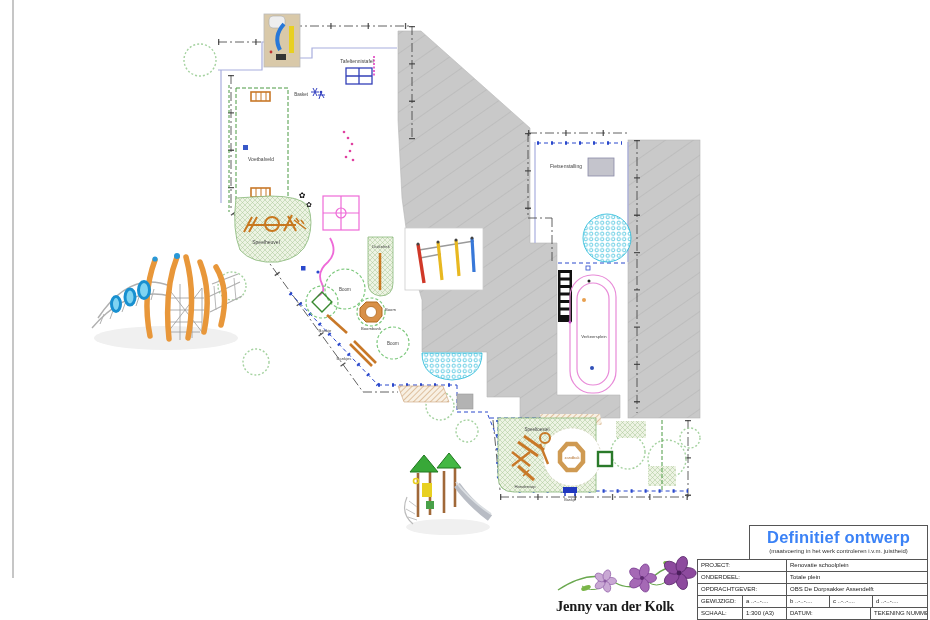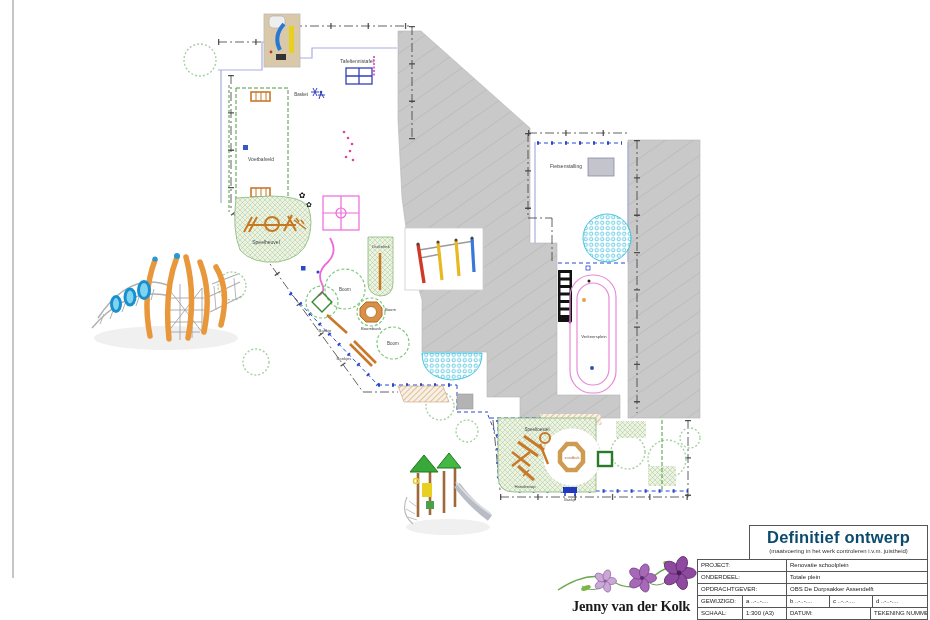--- a/index.html
+++ b/index.html
@@ -3,33 +3,33 @@
 <meta charset="utf-8">
 <style>
   html,body{margin:0;padding:0;background:#fff;}
   .sheet{position:relative;width:930px;height:620px;background:#ffffff;overflow:hidden;
          font-family:"Liberation Sans",sans-serif;}
   svg text{font-family:"Liberation Sans",sans-serif;}
   
   .tb{position:absolute;left:697px;top:525px;width:231px;height:95px;color:#222;}
   .tb-head{position:absolute;left:52px;top:0;width:177px;height:34px;border:1px solid #555;border-bottom:none;
            text-align:center;background:#fff;}
-  .tb-title{font-size:16.5px;font-weight:bold;color:#0c4a6e;margin-top:2px;letter-spacing:.2px;}
+  .tb-title{font-size:16.5px;font-weight:bold;color:#3b82f6;margin-top:2px;letter-spacing:.2px;}
   .tb-sub{font-size:6px;color:#333;margin-top:1px;}
   .tb-table{position:absolute;left:0;top:34px;width:229px;border:1px solid #555;background:#fff;}
   .r{display:flex;height:11px;line-height:11px;}
   .r + .r{border-top:1px solid #555;}
   .c{font-size:6px;padding-left:3px;white-space:nowrap;overflow:hidden;}
   .c + .c{border-left:1px solid #555;}
   .w-lab{width:85px;} .w-val{flex:1;}
   .w-g1{width:41px;} .w-g2{width:40px;} .w-g3{width:39px;} .w-g4{width:39px;}
   .w-s1{width:41px;} .w-s2{width:40px;} .w-s3{width:80px;}
   
   .logo{position:absolute;left:552px;top:548px;width:150px;height:72px;}
-  .logo-name{position:absolute;left:20px;top:50px;font-family:"Liberation Serif",serif;
+  .logo-name{position:absolute;left:4px;top:50px;font-family:"Liberation Serif",serif;
              font-weight:bold;font-size:14.5px;color:#1a1a1a;white-space:nowrap;letter-spacing:-.2px;}
 </style>
 </head>
 <body>
 
 <div class="sheet">
 
 <svg width="930" height="620" viewBox="0 0 930 620">
   <defs>
     <pattern id="roof" width="16" height="16" patternUnits="userSpaceOnUse" patternTransform="rotate(55)">

